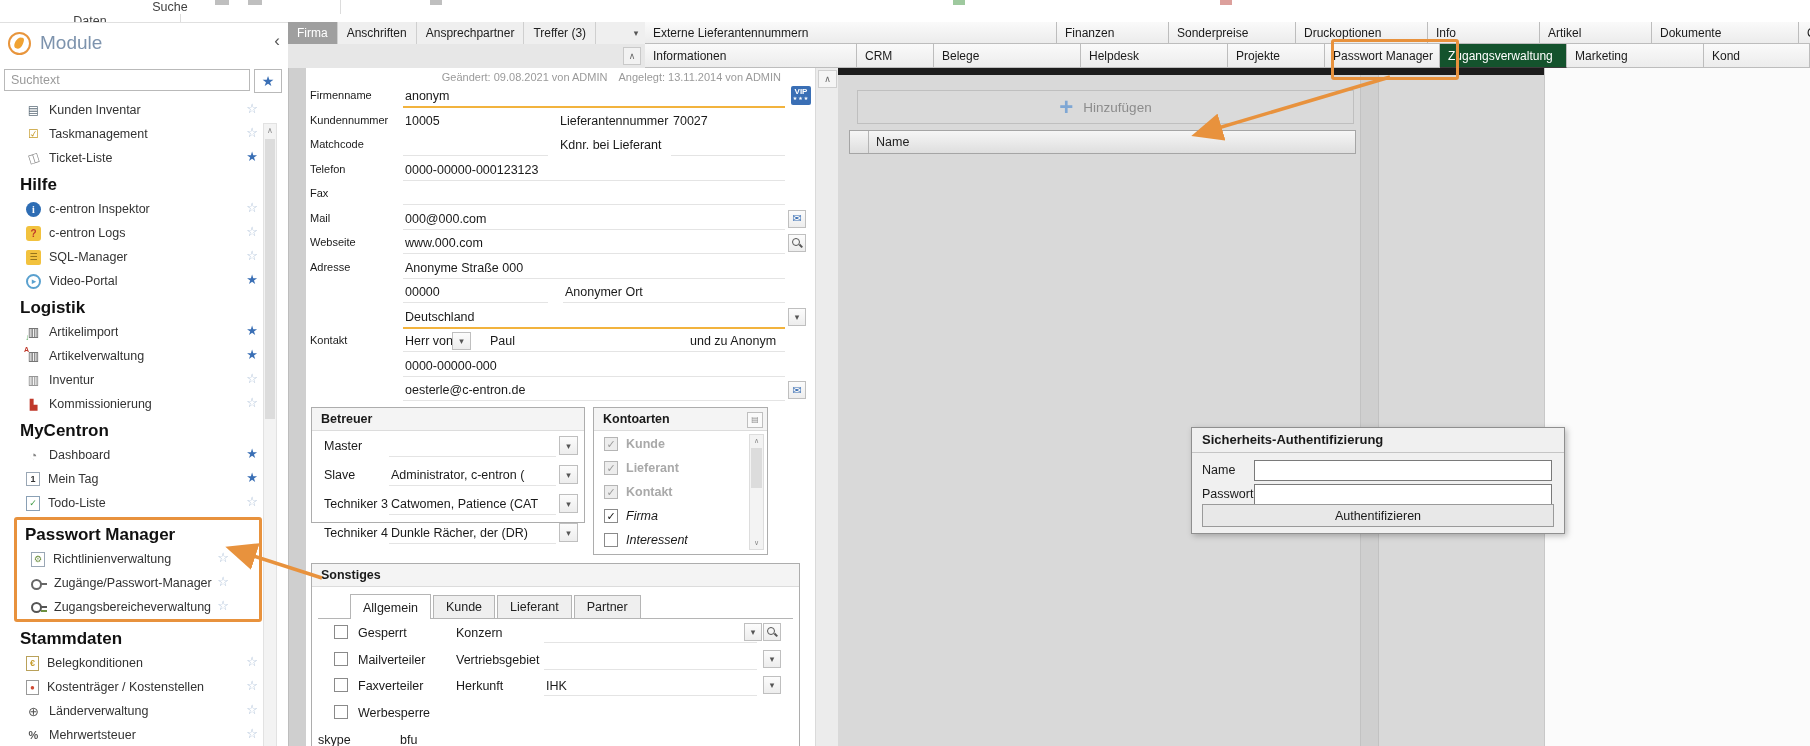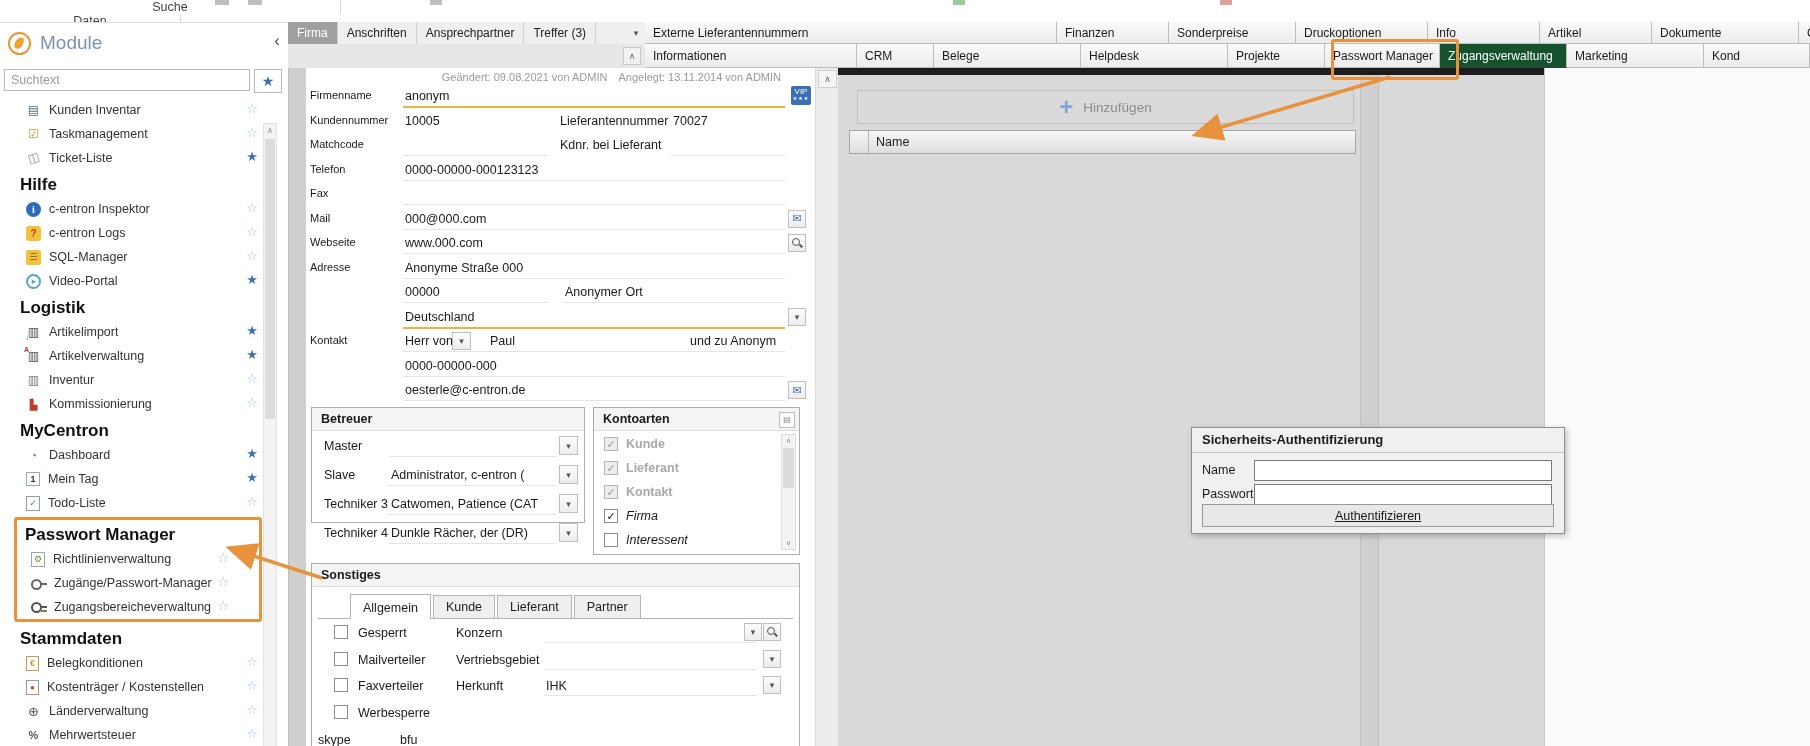--- a/index.html
+++ b/index.html
@@ -77,39 +77,39 @@
   .fval{position:absolute;left:99px;top:4px;font-size:12.5px;color:#1a1a1a;white-space:nowrap;}
   .funder{position:absolute;left:97px;right:30px;top:21px;border-bottom:1px solid #e4e4e4;}
   .funder.orange{border-bottom:2px solid #f2b33d;}
   .funder.half{right:auto;width:145px;}
   .flabel2{position:absolute;left:254px;top:4px;font-size:12.5px;color:#1a1a1a;white-space:nowrap;}
   .fval2{position:absolute;left:367px;top:4px;font-size:12.5px;color:#1a1a1a;white-space:nowrap;}
   .funder2{position:absolute;left:365px;right:30px;top:21px;border-bottom:1px solid #e4e4e4;}
   .fbtn{position:absolute;right:9px;top:2px;width:18px;height:18px;border:1px solid #bfbfbf;background:linear-gradient(#fcfcfc,#ededed);display:flex;align-items:center;justify-content:center;font-size:11px;color:#3a6fb5;box-sizing:border-box;}
   .fbtn.dd{color:#555;font-size:9px;}
   .vip{position:absolute;right:4px;top:1px;width:20px;height:19px;background:#3a6fb5;border-radius:2px;color:#fff;text-align:center;line-height:1;}
-  .vip .v1{display:block;font-size:8px;font-weight:normal;margin-top:2px;}
+  .vip .v1{display:block;font-size:8px;font-weight:bold;margin-top:2px;}
   .vip .v2{display:block;font-size:5px;letter-spacing:1px;}
   .mini-dd{position:absolute;left:146px;top:2px;width:19px;height:18px;border:1px solid #bfbfbf;background:linear-gradient(#fcfcfc,#ededed);display:flex;align-items:center;justify-content:center;font-size:9px;color:#555;box-sizing:border-box;}
   .kv2{position:absolute;left:184px;top:4px;font-size:12.5px;}
   .kv3{position:absolute;left:384px;top:4px;font-size:12.5px;white-space:nowrap;}
   .mini-mag{position:relative;width:10px;height:10px;}
   .mini-mag::before{content:"";position:absolute;left:0;top:0;width:6px;height:6px;border:1.5px solid #555;border-radius:50%;}
   .mini-mag::after{content:"";position:absolute;left:7px;top:7px;width:4px;height:1.5px;background:#555;transform:rotate(45deg);}
 
   
   .gbox{position:absolute;border:1px solid #adadad;background:#fff;box-sizing:border-box;}
   .gbox .cap{position:relative;height:22px;line-height:22px;background:#f4f4f4;border-bottom:1px solid #dcdcdc;font-weight:bold;font-size:12.5px;padding-left:9px;}
   .betreuer{left:5px;top:339px;width:274px;height:116px;}
   .brow{position:relative;height:25px;margin-top:4px;}
   .brow .blabel{position:absolute;left:12px;top:4px;font-size:12.5px;}
   .brow .bval{position:absolute;left:79px;top:4px;right:30px;font-size:12.5px;white-space:nowrap;overflow:hidden;}
   .brow .bunder{position:absolute;left:77px;right:28px;top:21px;border-bottom:1px solid #e4e4e4;}
   .brow .bdd{position:absolute;right:6px;top:1px;width:19px;height:19px;border:1px solid #bfbfbf;background:linear-gradient(#fcfcfc,#ededed);display:flex;align-items:center;justify-content:center;font-size:9px;color:#555;box-sizing:border-box;}
-  .kontoarten{left:287px;top:339px;width:207px;height:148px;}
+  .kontoarten{left:287px;top:339px;width:175px;height:148px;}
   .cap-btn{position:absolute;right:4px;top:4px;width:14px;height:14px;border:1px solid #bfbfbf;background:#fafafa;font-size:8px;color:#888;display:flex;align-items:center;justify-content:center;}
   .krow{position:relative;height:22px;margin-top:2px;padding-left:10px;display:flex;align-items:center;}
   .chk{width:14px;height:14px;border:1px solid #8a8a8a;background:#fff;display:flex;align-items:center;justify-content:center;font-size:11px;color:#111;box-sizing:border-box;flex:none;}
   .krow .kcap{margin-left:8px;font-size:12.5px;}
   .krow.checked .chk::before{content:"✓";}
   .krow.disabled .chk{background:#ededed;border-color:#b5b5b5;color:#9a9a9a;}
   .krow.disabled .kcap{color:#a9a9a9;font-weight:bold;}
   .krow.italic .kcap{font-style:italic;}
   .ko-scroll{position:absolute;right:3px;top:26px;bottom:4px;width:13px;background:#f3f3f3;border:1px solid #ddd;}
   .ko-scroll .a1,.ko-scroll .a2{position:absolute;left:0;right:0;height:12px;display:flex;align-items:center;justify-content:center;font-size:7px;color:#888;}
@@ -144,21 +144,21 @@
   .name-hdr{position:absolute;left:11px;top:62px;width:507px;height:24px;display:flex;border:1px solid #a5a5a5;box-sizing:border-box;background:linear-gradient(#f6f6f6,#dedede);}
   .name-hdr .lead{width:18px;border-right:1px solid #b5b5b5;}
   .name-hdr .ncap{flex:1;display:flex;align-items:center;padding-left:7px;font-size:12.5px;color:#222;}
 
   
   .dialog{position:absolute;left:1191px;top:427px;width:374px;height:107px;background:#f0f0f0;border:1px solid #8f8f8f;box-shadow:2px 2px 6px rgba(0,0,0,.25);box-sizing:border-box;z-index:30;}
   .dlg-title{height:24px;line-height:24px;font-weight:bold;font-size:13px;padding-left:10px;border-bottom:1px solid #c5c5c5;}
   .dlg-row{position:relative;height:24px;}
   .dlg-row .dlabel{position:absolute;left:10px;top:6px;font-size:12.5px;}
   .dlg-row input{position:absolute;left:62px;right:12px;top:3px;height:19px;border:1px solid #7a7a7a;font-size:12px;padding:0 4px;font-family:inherit;box-sizing:content-box;}
-  .dlg-btn{position:absolute;left:10px;right:10px;bottom:6px;height:21px;border:1px solid #9a9a9a;background:#e8e8e8;font-size:12.5px;display:flex;align-items:center;justify-content:center;text-decoration:underline;}
+  .dlg-btn{position:absolute;left:10px;right:10px;bottom:6px;height:21px;border:1px solid #9a9a9a;background:#e8e8e8;font-size:12.5px;display:flex;align-items:center;justify-content:center;}
 
   
   .anno-rect{position:absolute;border:3px solid #E8923D;border-radius:3px;z-index:40;pointer-events:none;}
   #anno-tab{left:1331px;top:39px;width:122px;height:35px;}
   .overlay-svg{position:absolute;left:0;top:0;z-index:41;pointer-events:none;}
 
   
   .ico{position:relative;width:15px;height:15px;display:inline-flex;align-items:center;justify-content:center;flex:none;font-size:12px;}
   .i-monitor::before{content:"▤";color:#5d6d7a;}
   .i-task::before{content:"☑";color:#c59a27;}

